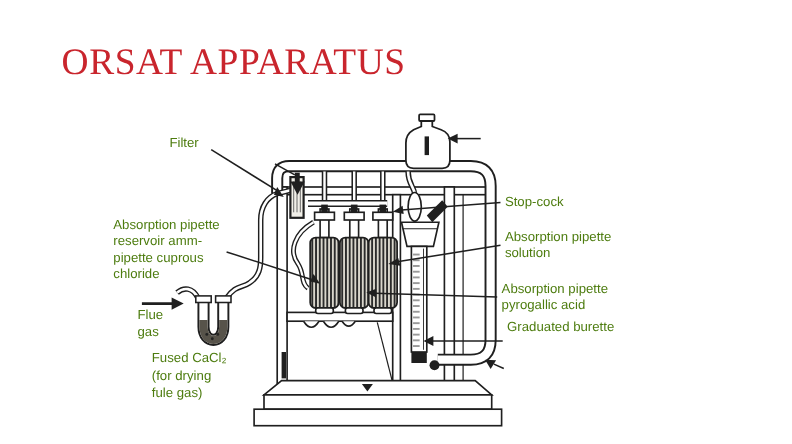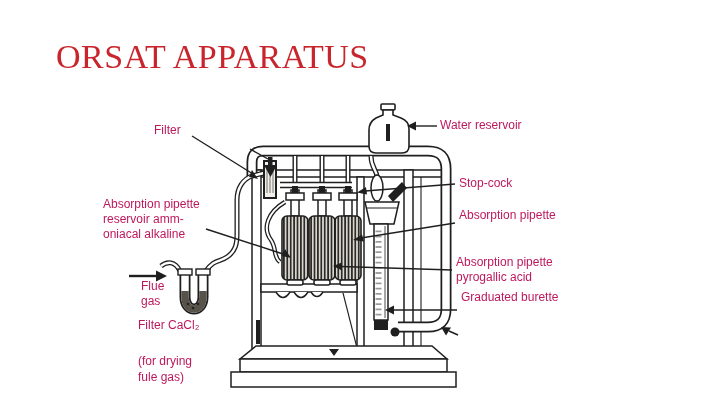--- a/index.html
+++ b/index.html
@@ -8,21 +8,21 @@
     overflow:hidden;font-family:"Liberation Sans","DejaVu Sans",sans-serif;
   }
   .title{
     position:absolute;left:56px;top:38px;
     font-family:"Liberation Serif","DejaVu Serif",serif;
     font-size:34px;font-weight:400;color:#c9252d;letter-spacing:.5px;
     white-space:nowrap;
   }
   svg.art{position:absolute;left:0;top:0;width:720px;height:404px;}
   .lbl{
-    position:absolute;color:#be185d;font-size:12px;line-height:15px;
+    position:absolute;color:#4d7c0f;font-size:12px;line-height:15px;
     white-space:nowrap;
   }
   .lbl span{display:block;}
   .ink{stroke:#1f1f1f;fill:none;}
 </style>
 </head>
 <body>
 
 <div class="slide">
 
@@ -182,47 +182,46 @@
         <polygon points="167,276 156,270.5 156,281.5" fill="#1f1f1f" stroke="none"></polygon>
       </g>
     </g>
   </svg>
 
   <div class="lbl" style="left:154px;top:123px">
     <span>Filter</span>
   </div>
 
 
-  <div class="lbl" style="left:440px;top:118px">
-    <span>Water reservoir</span>
-  </div>
 
   <div class="lbl" style="left:459px;top:176px">
     <span>Stop-cock</span>
   </div>
 
   <div class="lbl" style="left:103px;top:197px">
     <span>Absorption pipette</span>
     <span>reservoir amm-</span>
-    <span>oniacal alkaline</span>
-  </div>
-
-  <div class="lbl" style="left:141px;top:279px">
+    <span>pipette cuprous</span>
+    <span>chloride</span>
+  </div>
+
+  <div class="lbl" style="left:125px;top:279px">
     <span>Flue</span>
     <span>gas</span>
   </div>
 
   <div class="lbl" style="left:138px;top:317px;line-height:16px">
-    <span>Filter CaCl₂</span>
-    <span style="margin-top:20px">(for drying</span>
+    <span>Fused CaCl₂</span>
+    <span style="margin-top:0">(for drying</span>
     <span>fule gas)</span>
   </div>
 
   <div class="lbl" style="left:459px;top:208px">
     <span>Absorption pipette</span>
+    <span>solution</span>
   </div>
 
   <div class="lbl" style="left:456px;top:255px">
     <span>Absorption pipette</span>
     <span>pyrogallic acid</span>
   </div>
 
   <div class="lbl" style="left:461px;top:290px">
     <span>Graduated burette</span>
   </div>

